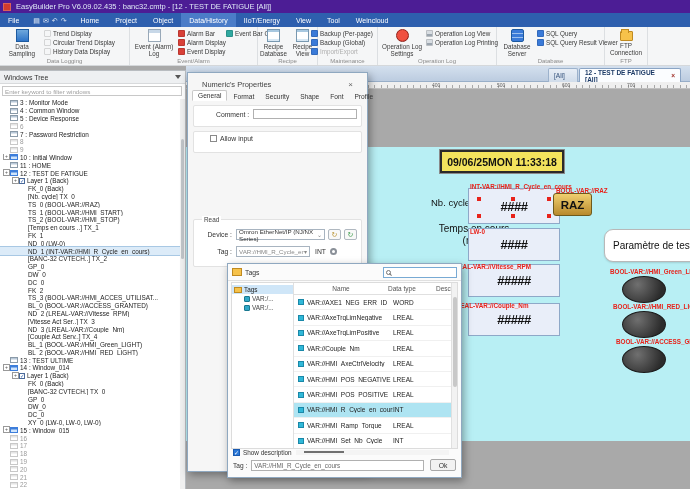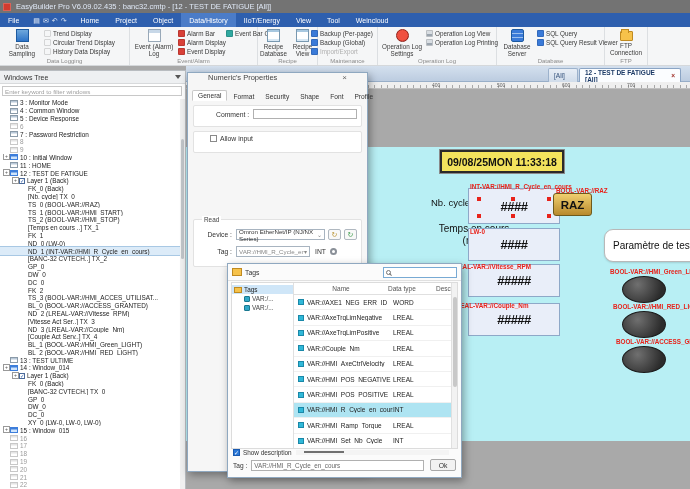--- a/index.html
+++ b/index.html
@@ -1,21 +1,21 @@
 <!DOCTYPE html>
 <html><head>
 <meta charset="utf-8">
 <style>
   *{box-sizing:border-box;margin:0;padding:0;font-family:"Liberation Sans",sans-serif;}
   html,body{width:690px;height:489px;overflow:hidden;background:#a9a9a9;}
   .app{position:relative;width:690px;height:489px;}
   .abs{position:absolute;}
 
   
-  .titlebar{position:absolute;left:0;top:0;width:690px;height:13px;background:#737373;display:flex;align-items:center;color:#dfe8f6;font-size:7.5px;}
+  .titlebar{position:absolute;left:0;top:0;width:690px;height:13px;background:#4c1d95;display:flex;align-items:center;color:#dfe8f6;font-size:7.5px;}
   .appicon{width:8px;height:8px;background:#d23b2e;border:1px solid #fff3;margin:0 5px 0 3px;flex:0 0 8px;}
   
   .menubar{position:absolute;left:0;top:13px;width:690px;height:14px;background:#2e5fae;display:flex;align-items:stretch;color:#fff;font-size:7px;}
   .menubar .mi{padding:0 8px;display:flex;align-items:center;cursor:default;}
   .menubar .mi.active{background:#4b7cc8;}
   .qat{display:flex;align-items:center;gap:3px;padding:0 6px;color:#dce6f5;font-size:7px;}
   .qat span{line-height:1;}
 
   
   .ribbon{position:absolute;left:0;top:27px;width:690px;height:39px;background:#f5f6f7;border-bottom:1px solid #d5d8db;font-size:6.3px;color:#3a3a3a;}
@@ -79,21 +79,21 @@
   .ti.n{color:#9a9a9a;}
   .ti.ly .tic{width:6px;height:6px;flex:0 0 6px;border:1px solid #4a6a9a;background:#fff;box-shadow:none;position:relative;}
   .ti.ly .tic::before{content:"✓";position:absolute;left:0;top:-1px;font-size:5.5px;color:#2a5aa8;}
   .ti.sel{background:#dcebf8;outline:1px solid #a8c8e4;}
   .wt-scroll{position:absolute;right:0;top:28px;width:5px;bottom:0;background:#f0f0f0;}
   .wt-scroll .thumb{position:absolute;top:40px;left:1px;width:3px;height:120px;background:#c0c4c8;border-radius:2px;}
 
   
   .dlg{position:absolute;background:#f6f6f6;border:1px solid #8fa8c0;box-shadow:2px 3px 8px rgba(0,0,0,.35);}
   .numdlg{left:187px;top:72px;width:181px;height:400px;z-index:10;}
-  .numdlg .dtitle{height:16px;display:flex;align-items:flex-start;padding:0 20px;font-size:7.5px;color:#444;}
+  .numdlg .dtitle{height:16px;display:flex;align-items:flex-end;padding:0 14px;font-size:7.5px;color:#444;}
   .numdlg .dtitle .x{margin-left:auto;color:#666;font-size:8px;}
   .dtabs{display:flex;gap:1px;padding:0 4px;font-size:6.6px;color:#333;height:12px;align-items:flex-end;}
   .dtabs span{padding:1px 5px;}
   .dtabs .on{background:#fff;border:1px solid #c8c8c8;border-bottom:1px solid #fff;border-radius:2px 2px 0 0;}
   .card{position:absolute;left:5px;right:5px;background:#fff;border:1px solid #e2e2e2;border-radius:2px;}
   .frow{display:flex;align-items:center;font-size:6.8px;color:#333;padding:3px 4px;}
   .finput{flex:1;height:10px;border:1px solid #b0b0b0;background:#fff;margin-left:4px;}
   .cbx{width:7px;height:7px;border:1px solid #8a8a8a;background:#fff;margin-right:3px;flex:0 0 7px;}
   .grouplbl{position:absolute;left:8px;top:-4px;background:#fff;padding:0 2px;font-size:6.4px;color:#444;}
   .drop{height:11px;border:1px solid #a8b4c0;background:#fff;display:flex;align-items:center;font-size:6.2px;color:#333;padding:0 2px;position:relative;}
@@ -301,21 +301,21 @@
 
     <span class="rl" style="left: 246px;"><i style="font-style:normal">400</i></span>
         <span class="rl" style="left: 311px;"><i style="font-style:normal">500</i></span>
         <span class="rl" style="left: 376px;"><i style="font-style:normal">600</i></span>
         <span class="rl" style="left: 441px;"><i style="font-style:normal">700</i></span>
       </div>
   </div>
 
   <div class="screen"></div>
 
-  <div class="abs hmi-datetime">09/08/25MON 11:33:18</div>
+  <div class="abs hmi-datetime">09/06/25MON 11:33:18</div>
 
   <div class="abs hmi-label" style="left:431px;top:197px;">Nb. cycle</div>
 
   <span class="redtag" style="left:470px;top:183px;">INT-VAR://HMI_R_Cycle_en_cours</span>
   <div class="numfld" style="left:468px;top:188px;width:92px;height:36px;">
     <span>####</span>
     <span class="hdl" style="left:8px;top:8px;"></span>
     <span class="hdl" style="left:42px;top:8px;"></span>
     <span class="hdl" style="right:8px;top:8px;"></span>
     <span class="hdl" style="left:8px;bottom:5px;"></span>

